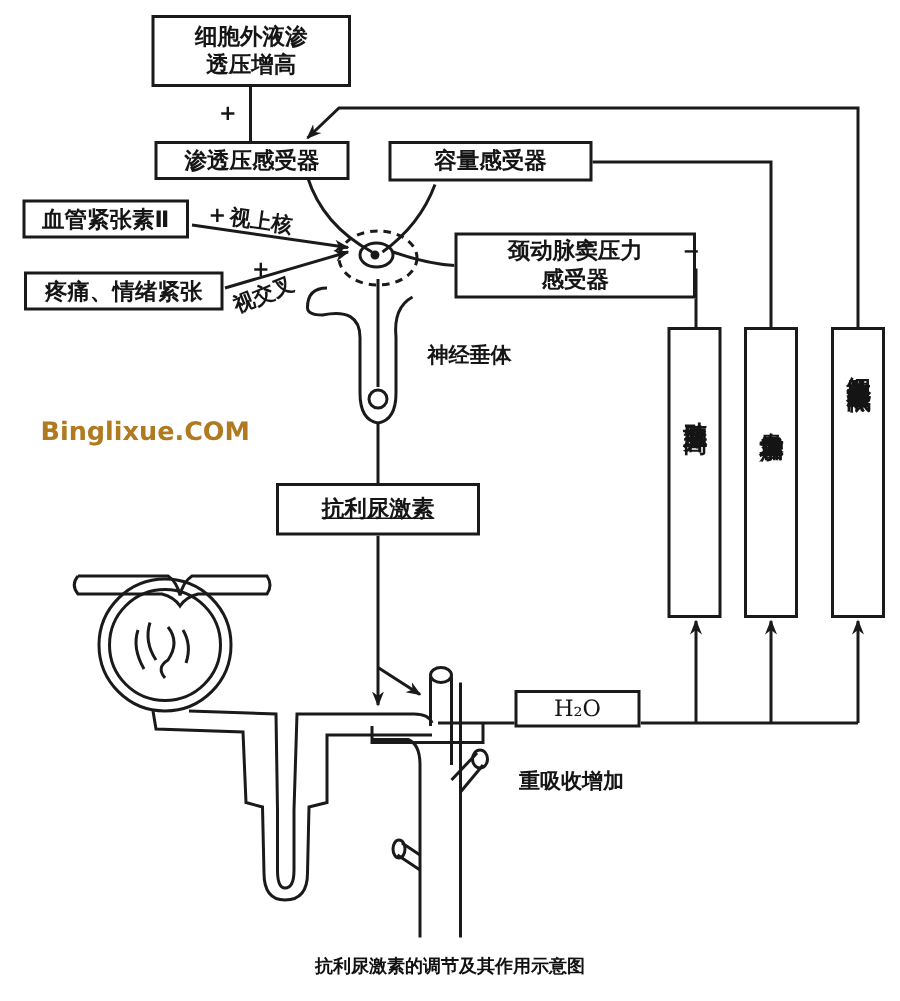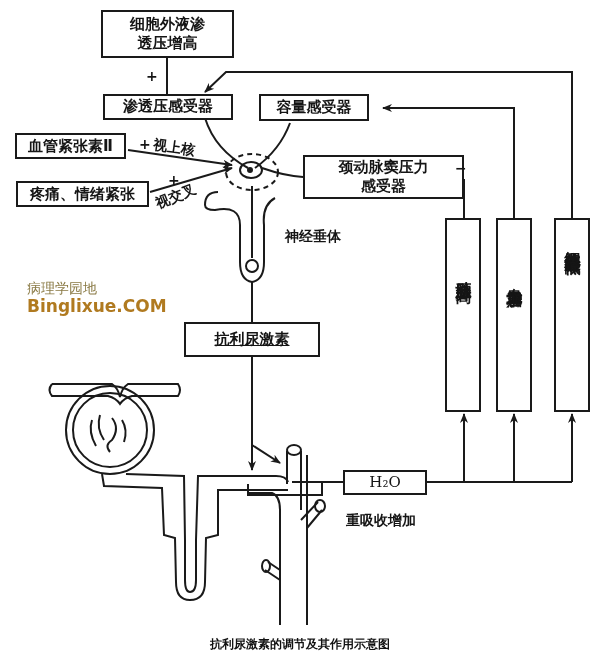--- a/index.html
+++ b/index.html
@@ -91,24 +91,24 @@
     <line x1="514" y1="482" x2="514" y2="414" marker-end="url(#arr)"></line>
     <line x1="572" y1="482" x2="572" y2="414" marker-end="url(#arr)"></line>
   </g>
 </svg>
 
 <div class="box" style="left:101px; top:10px; width:133px; height:48px;">
   <span style="width:80px;">细胞外液渗透压增高</span>
 </div>
 <span class="sign" style="left:146px; top:68px;">+</span>
 
-<div class="box" style="left:103px; top:94px; width:130px; height:26px;font-family:Liberation Mono, monospace;">
+<div class="box" style="left:103px; top:94px; width:130px; height:26px;">
   <span>渗透压感受器</span>
 </div>
-<div class="box" style="left:259px; top:94px; width:110px; height:27px;">
+<div class="box" style="left:259px; top:94px; width:136px; height:27px;">
   <span>容量感受器</span>
 </div>
 
 <div class="box" style="left:15px; top:133px; width:111px; height:26px;">
   <span>血管紧张素Ⅱ</span>
 </div>
 <span class="sign" style="left:139px; top:136px;">+</span>
 <span class="label" style="left:153px; top:139px; transform:rotate(8deg);">视上核</span>
 
 <div class="box" style="left:16px; top:181px; width:133px; height:26px;">
@@ -118,36 +118,35 @@
 <span class="label" style="left:155px; top:188px; transform:rotate(-22deg);">视交叉</span>
 
 <div class="box" style="left:303px; top:155px; width:161px; height:44px;">
   <span style="width:96px;">颈动脉窦压力感受器</span>
 </div>
 <span class="sign" style="left:455px; top:160px;">−</span>
 
 <span class="label" style="left:285px; top:228px;">神经垂体</span>
 
 <div class="watermark">
-  <div class="wm1">病理学园地</div>
   <div class="wm2">Binglixue.COM</div>
 </div>
 
 <div class="box" style="left:184px; top:322px; width:136px; height:35px;text-decoration:underline;">
   <span>抗利尿激素</span>
 </div>
 
 <div class="vbox" style="left:445px; top:218px; width:36px; height:194px; padding-top:48px;">
   <span class="vtext">动脉血压升高</span>
 </div>
 <div class="vbox" style="left:496px; top:218px; width:36px; height:194px; padding-top:55px;">
   <span class="vtext">血容量增加</span>
 </div>
 <div class="vbox" style="left:554px; top:218px; width:36px; height:194px; padding-top:18px;">
   <span class="vtext">细胞外液渗透压降低</span>
 </div>
 
-<div class="box" style="left:343px; top:470px; width:84px; height:25px; font-family:'DejaVu Serif', serif; font-weight:normal;">
+<div class="box" style="left:343px; top:460px; width:84px; height:25px; font-family:'DejaVu Serif', serif; font-weight:normal;">
   <span>H₂O</span>
 </div>
 <span class="label" style="left:346px; top:512px;">重吸收增加</span>
 
 <div class="caption">抗利尿激素的调节及其作用示意图</div>
 
 </body></html>

